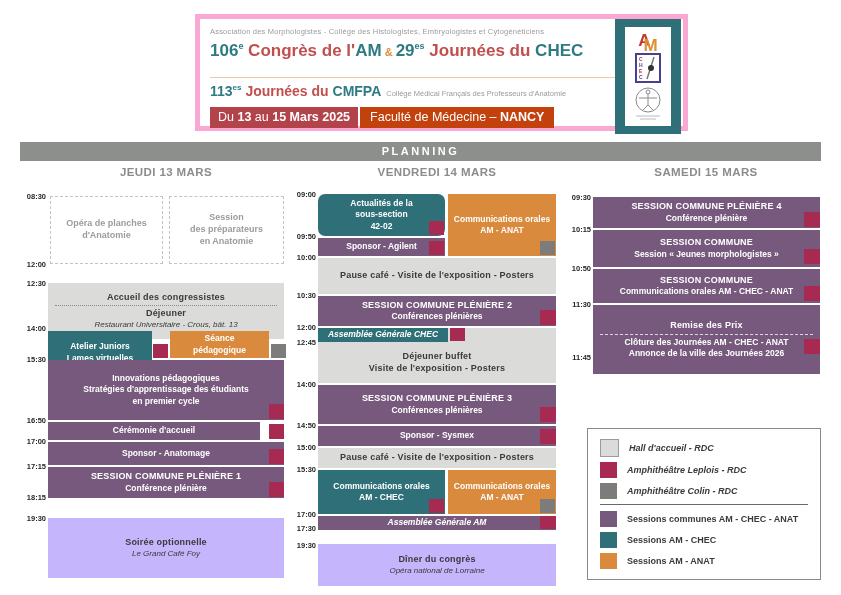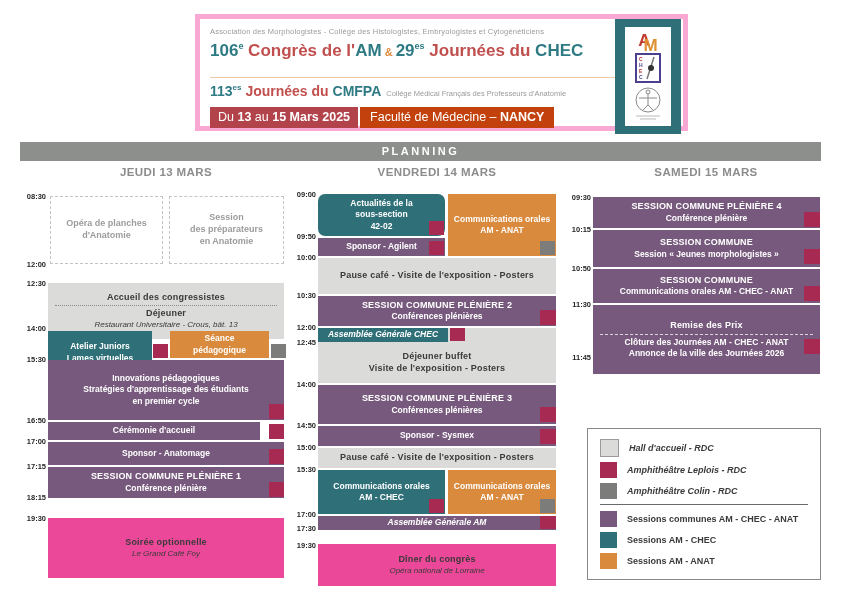--- a/index.html
+++ b/index.html
@@ -35,21 +35,21 @@
 
   
   #board{position:absolute;left:0;top:0;width:841px;height:595px;}
   .day-title{position:absolute;top:166px;transform:translateX(-50%);font-size:11.5px;font-weight:bold;
     color:#8C8C8C;letter-spacing:.4px;white-space:nowrap;}
   .time{position:absolute;font-size:7.5px;font-weight:bold;color:#262626;white-space:nowrap;}
   .ev{position:absolute;box-sizing:border-box;display:flex;flex-direction:column;justify-content:center;
     align-items:center;text-align:center;color:#fff;font-size:8.5px;font-weight:bold;line-height:1.3;overflow:hidden;}
   .c-teal{background:#2E6F78;} .c-orange{background:#D98A3D;} .c-purple{background:#77597D;}
   .c-crimson{background:#A72A52;} .c-gray{background:#7C7C7A;}
-  .c-hall{background:#DBDBD9;color:#3A3A3A;} .c-cream{background:#ec4899;color:#3A3A3A;}
+  .c-hall{background:#DBDBD9;color:#3A3A3A;} .c-cream{background:#c4b5fd;color:#3A3A3A;}
   .c-dashed{background:#fff;border:1.5px dashed #C4C4C4;color:#9C9C9C;font-size:9px;}
   .ln{width:100%;padding:0 3px;box-sizing:border-box;}
   .ln.t{font-size:9px;letter-spacing:.2px;}
   .ln.i{font-style:italic;font-weight:normal;font-size:8px;}
   .ln.ib{font-style:italic;}
   .dashline{width:94%;border-top:1px dashed rgba(255,255,255,.75);margin:2px auto;}
   .c-hall .dashline,.c-cream .dashline{border-top:1px dotted #8a8a8a;}
   .sq{position:absolute;}
 
   

